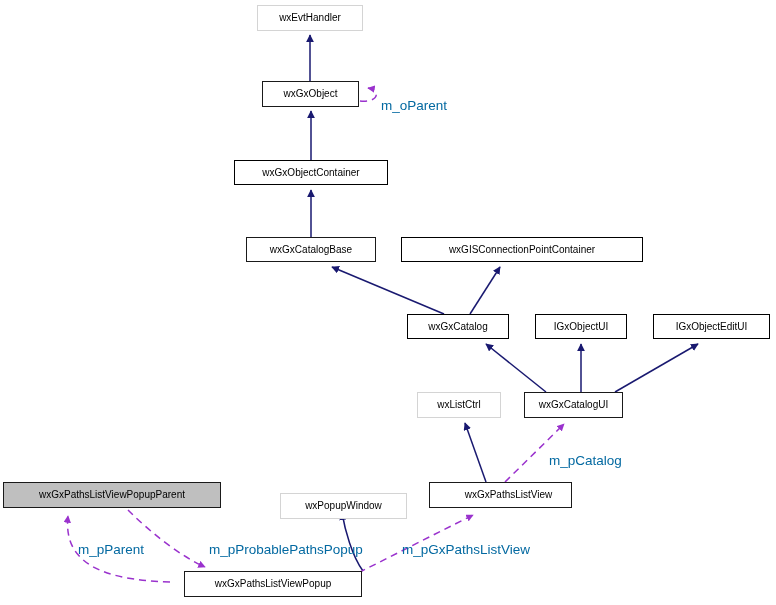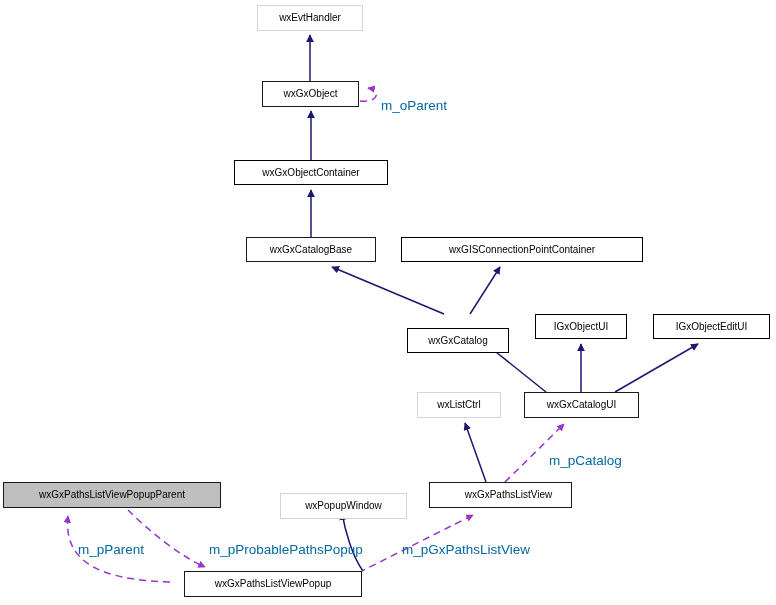--- a/index.html
+++ b/index.html
@@ -113,29 +113,29 @@
   <div class="node external" style="left:257px; top:5px; width:106px; height:26px;">wxEvtHandler</div>
 
   <div class="node thick" style="left:262px; top:81px; width:97px; height:26px;">wxGxObject</div>
 
   <div class="node" style="left:234px; top:160px; width:154px; height:25px;">wxGxObjectContainer</div>
 
   <div class="node thick" style="left:246px; top:237px; width:130px; height:25px;">wxGxCatalogBase</div>
 
   <div class="node" style="left:401px; top:237px; width:242px; height:25px;">wxGISConnectionPointContainer</div>
 
-  <div class="node" style="left:407px; top:328px; width:102px; height:25px;">wxGxCatalog</div>
+  <div class="node" style="left:407px; top:314px; width:102px; height:25px;">wxGxCatalog</div>
 
   <div class="node" style="left:535px; top:314px; width:92px; height:25px;">IGxObjectUI</div>
 
   <div class="node" style="left:653px; top:314px; width:117px; height:25px;">IGxObjectEditUI</div>
 
   <div class="node external" style="left:417px; top:392px; width:84px; height:26px;">wxListCtrl</div>
 
-  <div class="node thick" style="left:524px; top:392px; width:115px; height:26px;">wxGxCatalogUI</div>
+  <div class="node thick" style="left:524px; top:392px; width:99px; height:26px;">wxGxCatalogUI</div>
 
   <div class="node current" style="left:3px; top:482px; width:218px; height:26px;">wxGxPathsListViewPopupParent</div>
 
   <div class="node external" style="left:280px; top:493px; width:127px; height:26px;">wxPopupWindow</div>
 
   <div class="node thick" style="left:429px; top:482px; width:143px; height:26px;padding-left:16px;">wxGxPathsListView</div>
 
   <div class="node thick" style="left:184px; top:571px; width:178px; height:26px;">wxGxPathsListViewPopup</div>
 
   <div class="edge-label" style="left:381px; top:87px;">m_oParent</div>

